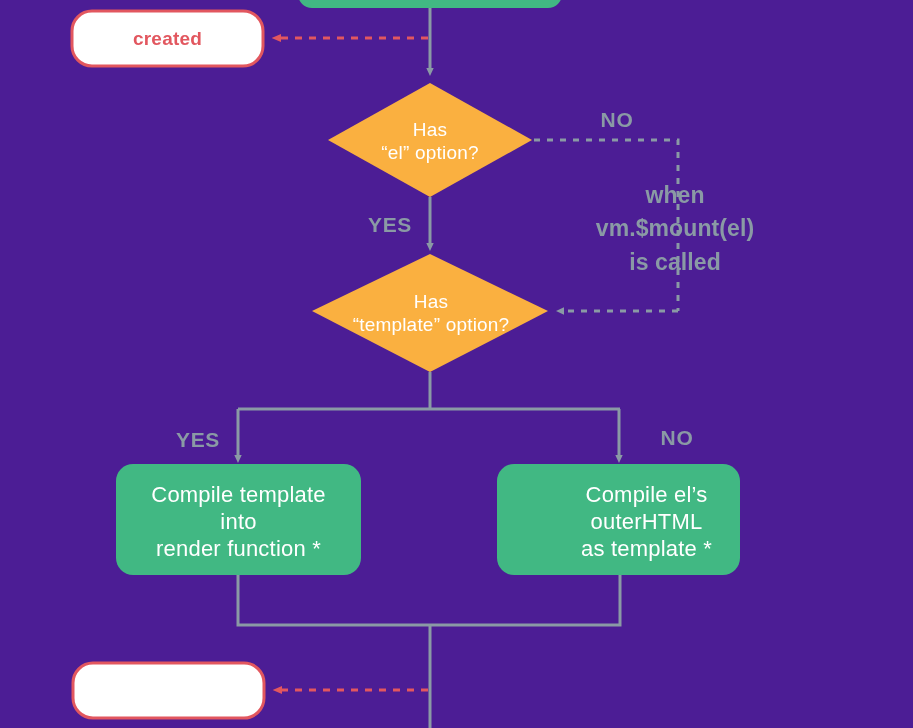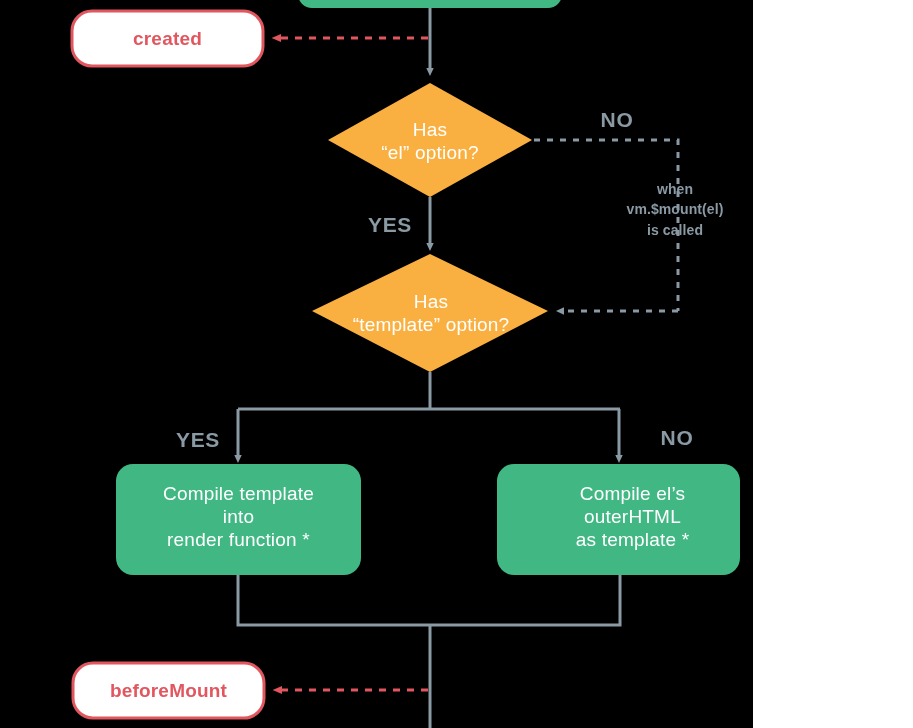--- a/index.html
+++ b/index.html
@@ -5,23 +5,23 @@
   html, body {
     margin: 0;
     padding: 0;
     background: #ffffff;
   }
   body {
     font-family: "Liberation Sans", sans-serif;
   }
   #canvas {
     position: relative;
-    width: 753px;
+    width: 913px;
     height: 728px;
-    background: #000000;
+    background: #4c1d95;
     overflow: hidden;
   }
   #flow-svg {
     position: absolute;
     left: 0;
     top: 0;
     width: 913px;
     height: 728px;
   }
 
@@ -35,39 +35,39 @@
   }
   .diamond-label {
     color: #ffffff;
     font-size: 19px;
     font-weight: 400;
     letter-spacing: 0.2px;
     margin-top: 12px;
   }
   .process-label {
     color: #ffffff;
-    font-size: 19px;
+    font-size: 22px;
     font-weight: 400;
     letter-spacing: 0.2px;
   }
   .hook-label {
     color: #e2575f;
     font-size: 19px;
     font-weight: 700;
     letter-spacing: 0.2px;
   }
   .branch-label {
     color: #8a9aa5;
     font-size: 21px;
     font-weight: 700;
     letter-spacing: 0.7px;
   }
   .note-label {
     color: #8a9aa5;
-    font-size: 14px;
+    font-size: 23px;
     font-weight: 700;
     line-height: 1.45;
     letter-spacing: 0.1px;
   }
 </style>
 </head>
 <body>
 
 <div id="canvas">
 
@@ -135,19 +135,18 @@
 “template” option?</div>
 
   <div class="node-text branch-label" style="left:138px; top:427px; width:120px;">YES</div>
 
   <div class="node-text branch-label" style="left:632px; top:425px; width:90px;">NO</div>
 
   <div class="node-text process-label" style="left:116px; top:482px; width:245px;">Compile template
 into
 render function *</div>
 
-  <div class="node-text process-label" style="left:511px; top:482px; width:243px;">Compile el’s
+  <div class="node-text process-label" style="left:525px; top:482px; width:243px;">Compile el’s
 outerHTML
 as template *</div>
 
-  <div class="node-text hook-label" style="left:73px; top:679px; width:191px;">beforeMount</div>
 
 </div>
 
 </body></html>

